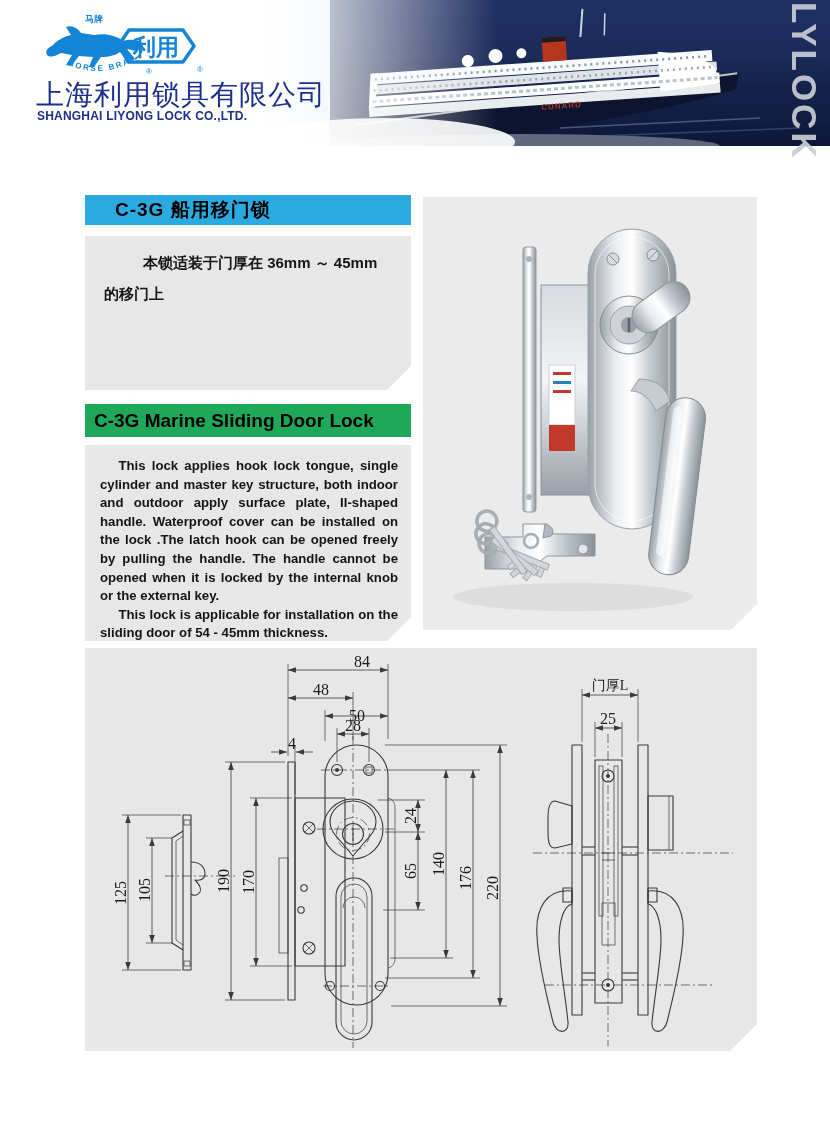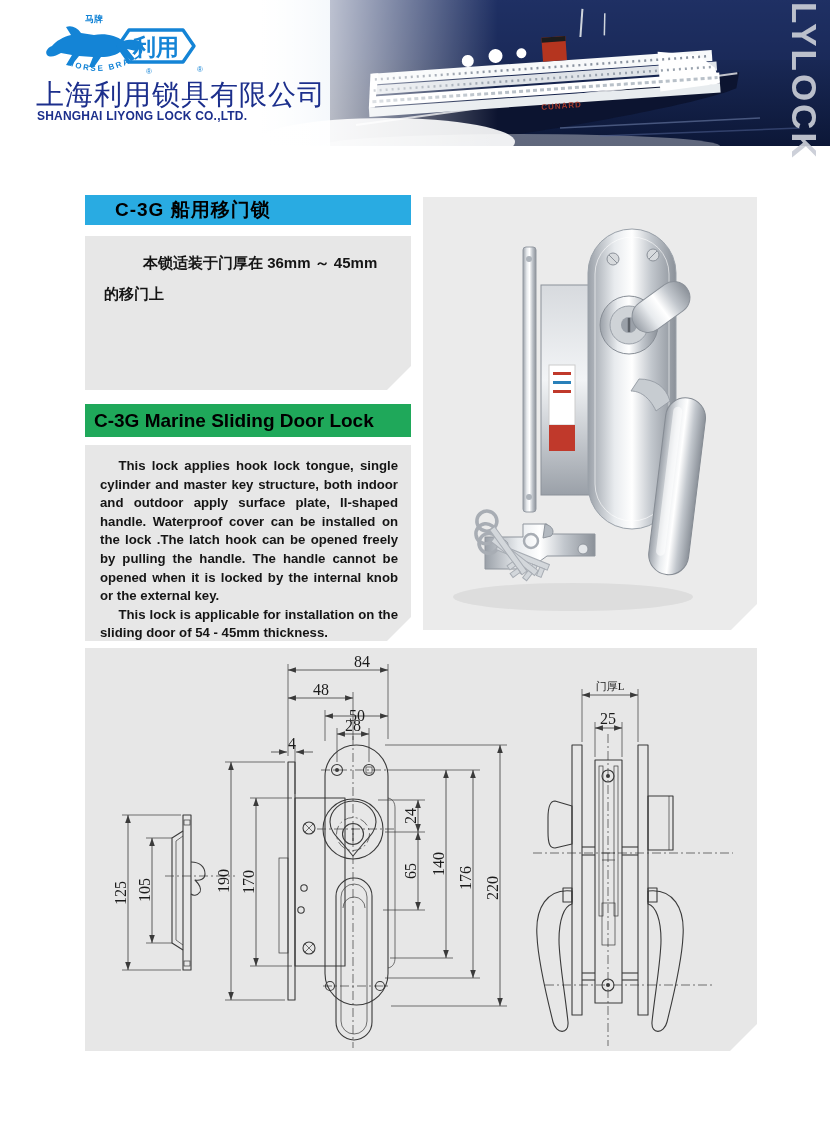--- a/index.html
+++ b/index.html
@@ -39,21 +39,21 @@
   .photo-panel { position:absolute; left:423px; top:197px; width:334px; height:433px; background:#ebebeb;
     clip-path:polygon(0 0,100% 0,100% calc(100% - 26px),calc(100% - 26px) 100%,0 100%); }
 
   
   .drawing-panel { position:absolute; left:85px; top:648px; width:672px; height:403px; background:#e7e7e7;
     clip-path:polygon(0 0,100% 0,100% calc(100% - 27px),calc(100% - 27px) 100%,0 100%); }
   .drawing-panel svg { position:absolute; left:0; top:0; }
   .dim-label { position:absolute; font-family:"Liberation Serif", serif; font-size:16px; color:#1b1b1b;
     transform:translate(-50%,-50%); white-space:nowrap; line-height:1; }
   .dim-label.rot { transform:translate(-50%,-50%) rotate(-90deg); }
-  .dim-label.cjk { font-size:11px; }
+  .dim-label.cjk { font-size:14px; }
 
   
   .ln  { fill:none; stroke:#3a3a3a; stroke-width:1.1; stroke-linejoin:round; }
   .th  { fill:none; stroke:#3a3a3a; stroke-width:0.7; }
   .dsh { fill:none; stroke:#3a3a3a; stroke-width:0.7; stroke-dasharray:9 3 2 3; }
   .dim-line { fill:none; stroke:#3a3a3a; stroke-width:0.8; }
   .filled { fill:#3a3a3a; stroke:none; }
 </style>
 </head>
 <body>

